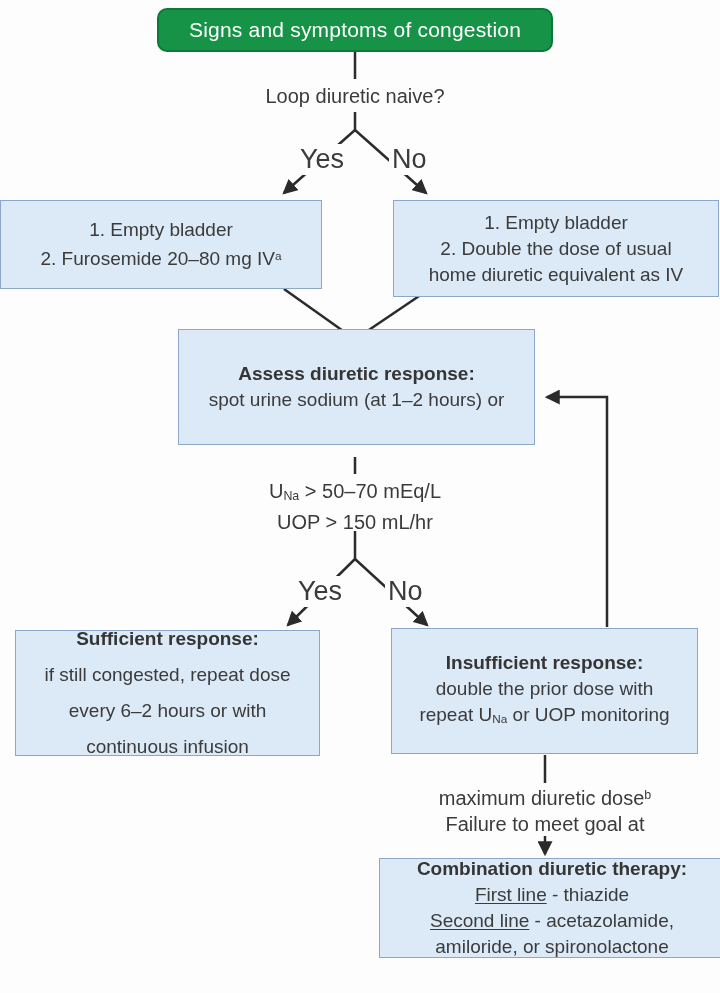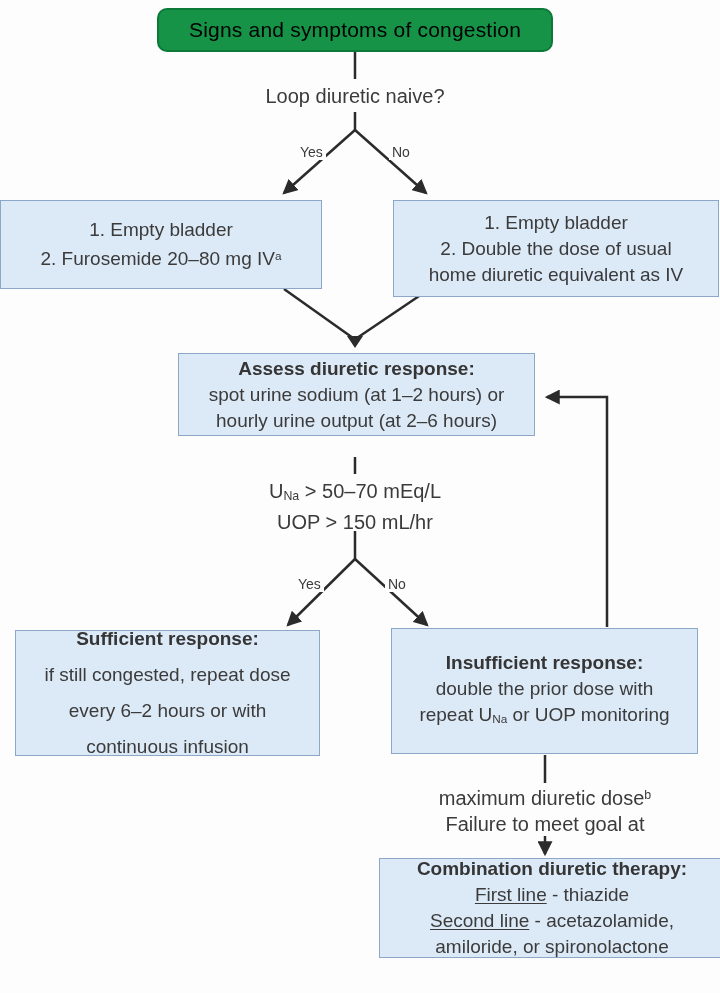--- a/index.html
+++ b/index.html
@@ -24,42 +24,42 @@
   svg.wires { position: absolute; left: 0; top: 0; z-index: 1; }
   .ln { stroke: var(--line); stroke-width: 2.5; fill: none; }
   #arr path, .arrhead { fill: var(--line); }
 
   .node { position: absolute; z-index: 2; display: flex; flex-direction: column; justify-content: center; align-items: center; text-align: center; }
 
   .greenbox {
     background: var(--green-fill);
     border: 2px solid var(--green-border);
     border-radius: 10px;
-    color: #000000;
+    color: #ffffff;
     font-size: 21px;
     letter-spacing: 0.2px;
   }
   .bluebox {
     background: var(--blue-fill);
     border: 1.6px solid var(--blue-border);
     font-size: 19px;
     line-height: 26px;
   }
   .bluebox .title { font-weight: 700; color: #353535; }
 
   .floatlabel {
     position: absolute; z-index: 3;
     text-align: center;
     font-size: 20px;
     line-height: 26px;
     color: var(--text);
   }
   .branchlabel {
     position: absolute; z-index: 3;
-    font-size: 14px;
+    font-size: 27px;
     color: var(--text);
     background: var(--bg);
     padding: 0 3px;
   }
   .sub { font-size: 0.62em; vertical-align: -0.14em; letter-spacing: 0; }
   .sup { font-size: 0.62em; vertical-align: 0.45em; }
   .u { text-decoration: underline; text-underline-offset: 2px; }
 </style>
 </head>
 <body>
@@ -107,24 +107,23 @@
       <span>2. Furosemide 20–80 mg IV</span><span class="sup">a</span>
     </div>
   </div>
 
   <div class="node bluebox" style="left:393px; top:200px; width:326px; height:97px;">
     <div><span>1. Empty bladder</span></div>
     <div><span>2. Double the dose of usual</span></div>
     <div><span>home diuretic equivalent as IV</span></div>
   </div>
 
-  <div class="node bluebox" style="left:178px; top:353px; width:357px; height:83px;">
+  <div class="node bluebox" style="left:178px; top:329px; width:357px; height:116px;">
     <div class="title"><span>Assess diuretic response:</span></div>
     <div><span>spot urine sodium (at 1–2 hours) or</span></div>
-    <div><span>hourly urine output (at 2–6 hours)</span></div>
   </div>
 
   <div class="floatlabel" style="left:205px; top:478px; width:300px;">
     <div>
       <span>U</span><span class="sub">Na</span><span> &gt; 50–70 mEq/L</span>
     </div>
     <div><span>UOP &gt; 150 mL/hr</span></div>
   </div>
 
   <span class="branchlabel" style="left:295px; top:576px;">Yes</span>

